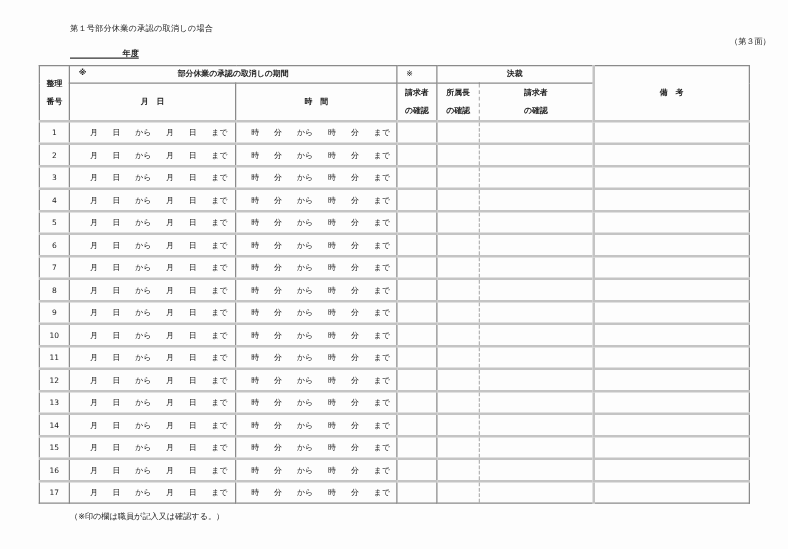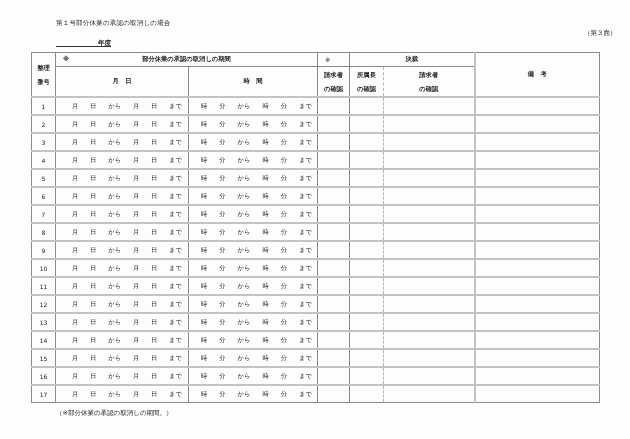--- a/index.html
+++ b/index.html
@@ -558,13 +558,13 @@
       </div>
     </td>
     <td></td>
     <td class="dash-right"></td>
     <td class="dash-left"></td>
     <td class="bikou-col"></td>
   </tr>
 </tbody>
 </table>
 
-<div class="abs note">（※部分休業の承認の取消しの期間。）</div>
+<div class="abs note">（※印の欄は職員が記入又は確認する。）</div>
 
 </body></html>

